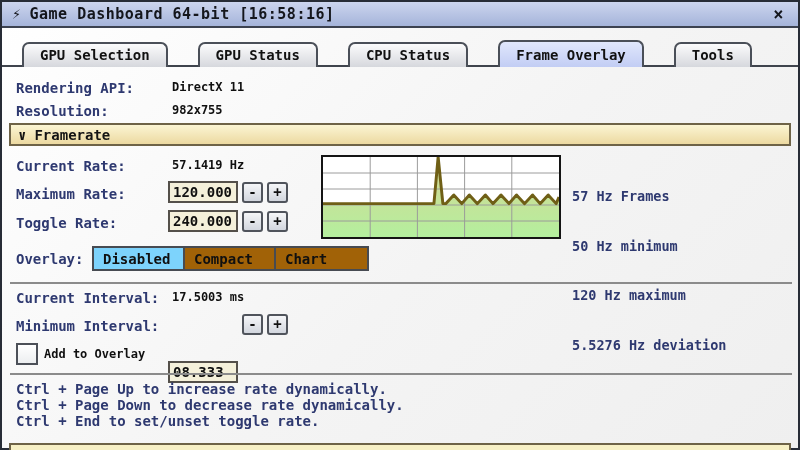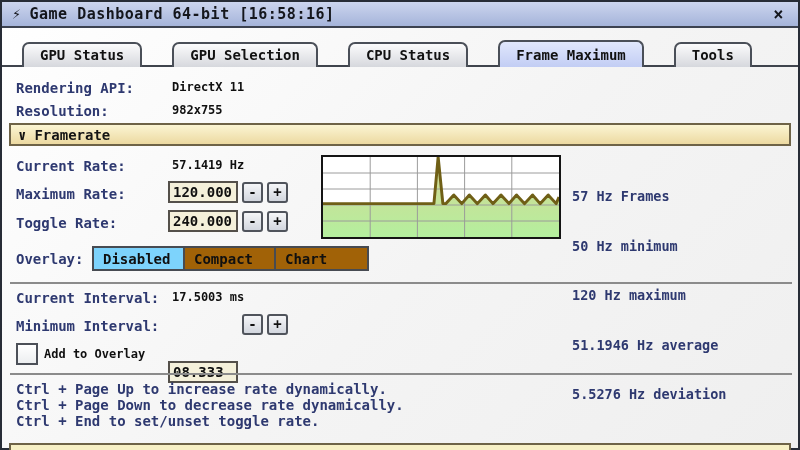--- a/index.html
+++ b/index.html
@@ -116,24 +116,24 @@
 
 <div class="window">
 
   <div class="titlebar">
     <span class="app-icon">⚡</span>
     <span>Game Dashboard 64-bit [16:58:16]</span>
     <span class="close">×</span>
   </div>
 
   <div class="tabbar">
+    <div class="tab">GPU Selection</div>
     <div class="tab">GPU Status</div>
-    <div class="tab">GPU Selection</div>
     <div class="tab">CPU Status</div>
-    <div class="tab active">Frame Maximum</div>
+    <div class="tab active">Frame Overlay</div>
     <div class="tab">Tools</div>
   </div>
 
   <div class="lbl" style="left:14px; top:78px">Rendering API:</div>
   <div class="val" style="left:170px; top:78px">DirectX 11</div>
   <div class="lbl" style="left:14px; top:101px">Resolution:</div>
   <div class="val" style="left:170px; top:101px">982x755</div>
 
   <div class="section-header">
     <span>∨</span>
@@ -173,21 +173,20 @@
           <line x1="0" y1="65.6" x2="240" y2="65.6"></line>
       </g>
       <polyline id="chart-line" fill="none" stroke-width="3" stroke-linejoin="round" points="0.0,47.8 112.8,47.8 117.1,0.0 121.9,47.8 124.8,47.8 133.0,38.9 141.1,47.8 148.8,38.9 157.0,47.8 165.1,38.9 172.8,47.8 181.0,38.9 189.1,47.8 196.8,38.9 205.0,47.8 213.1,38.9 220.8,47.8 229.0,38.9 237.1,47.8 240.0,41.0" stroke="#6f5f16"></polyline>
     </svg>
   </div>
 
   <div class="stats">
     <div>57 Hz Frames</div>
     <div>50 Hz minimum</div>
     <div>120 Hz maximum</div>
-    <div>51.1946 Hz average</div>
     <div>5.5276 Hz deviation</div>
   </div>
 
   <div class="lbl" style="left:14px; top:249px">Overlay:</div>
   <div class="segmented">
     <div class="segment selected">Disabled</div>
     <div class="segment">Compact</div>
     <div class="segment">Chart</div>
   </div>
 

